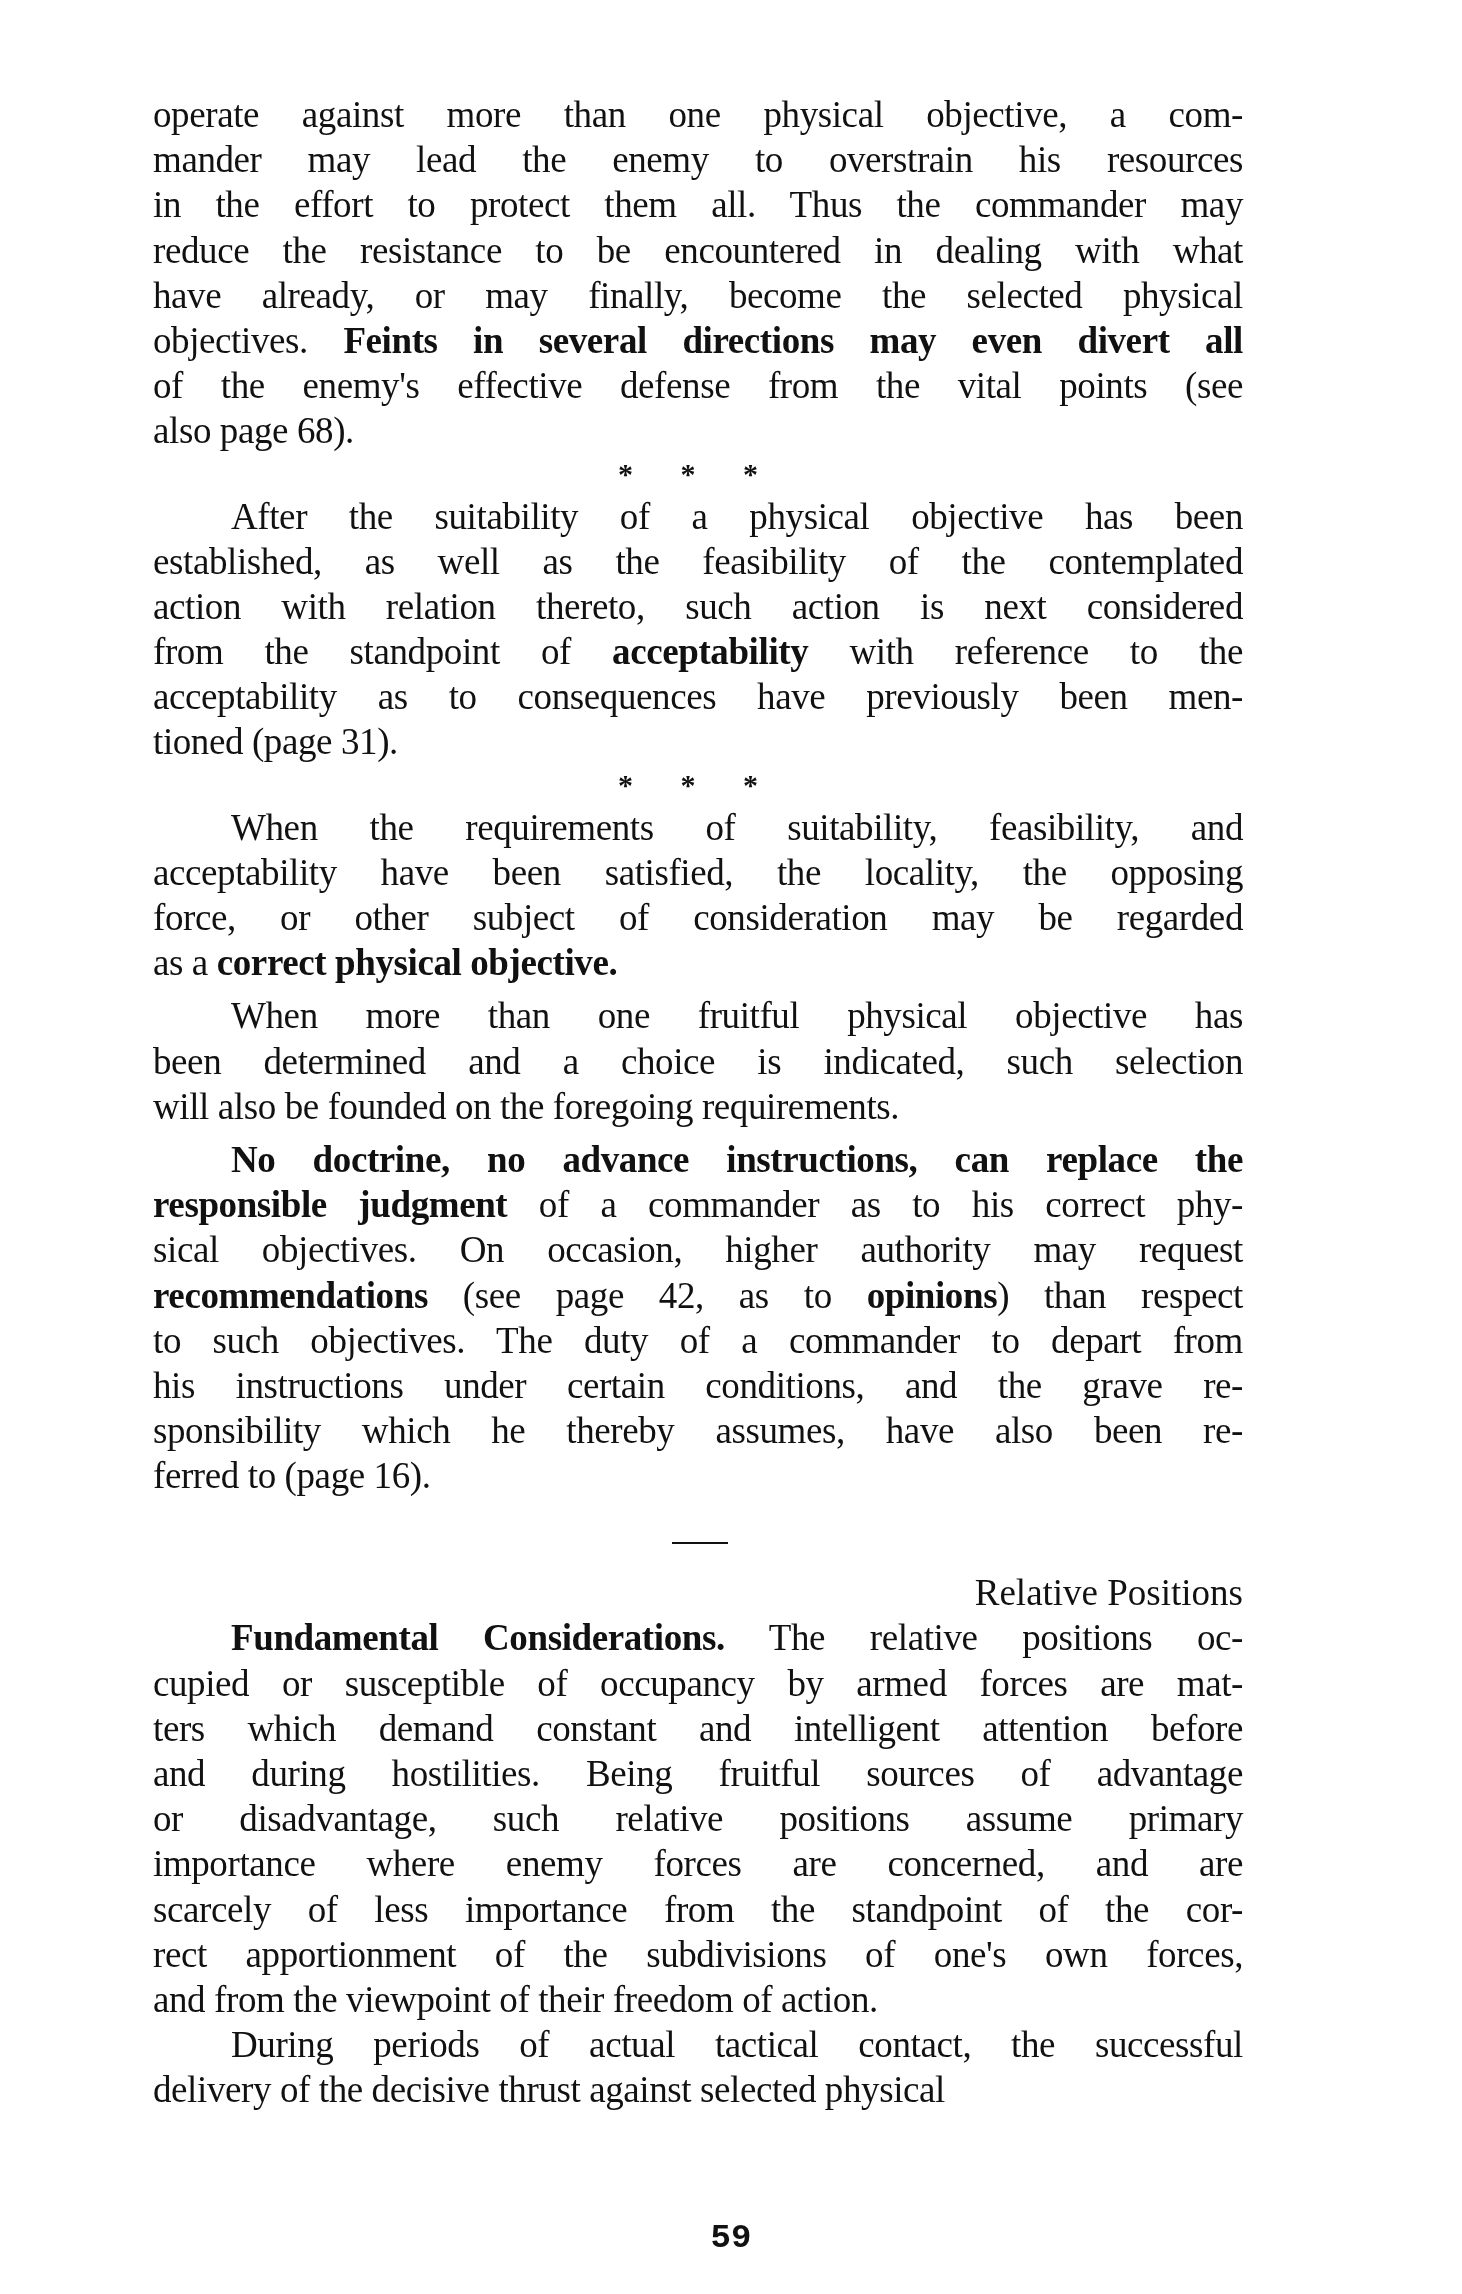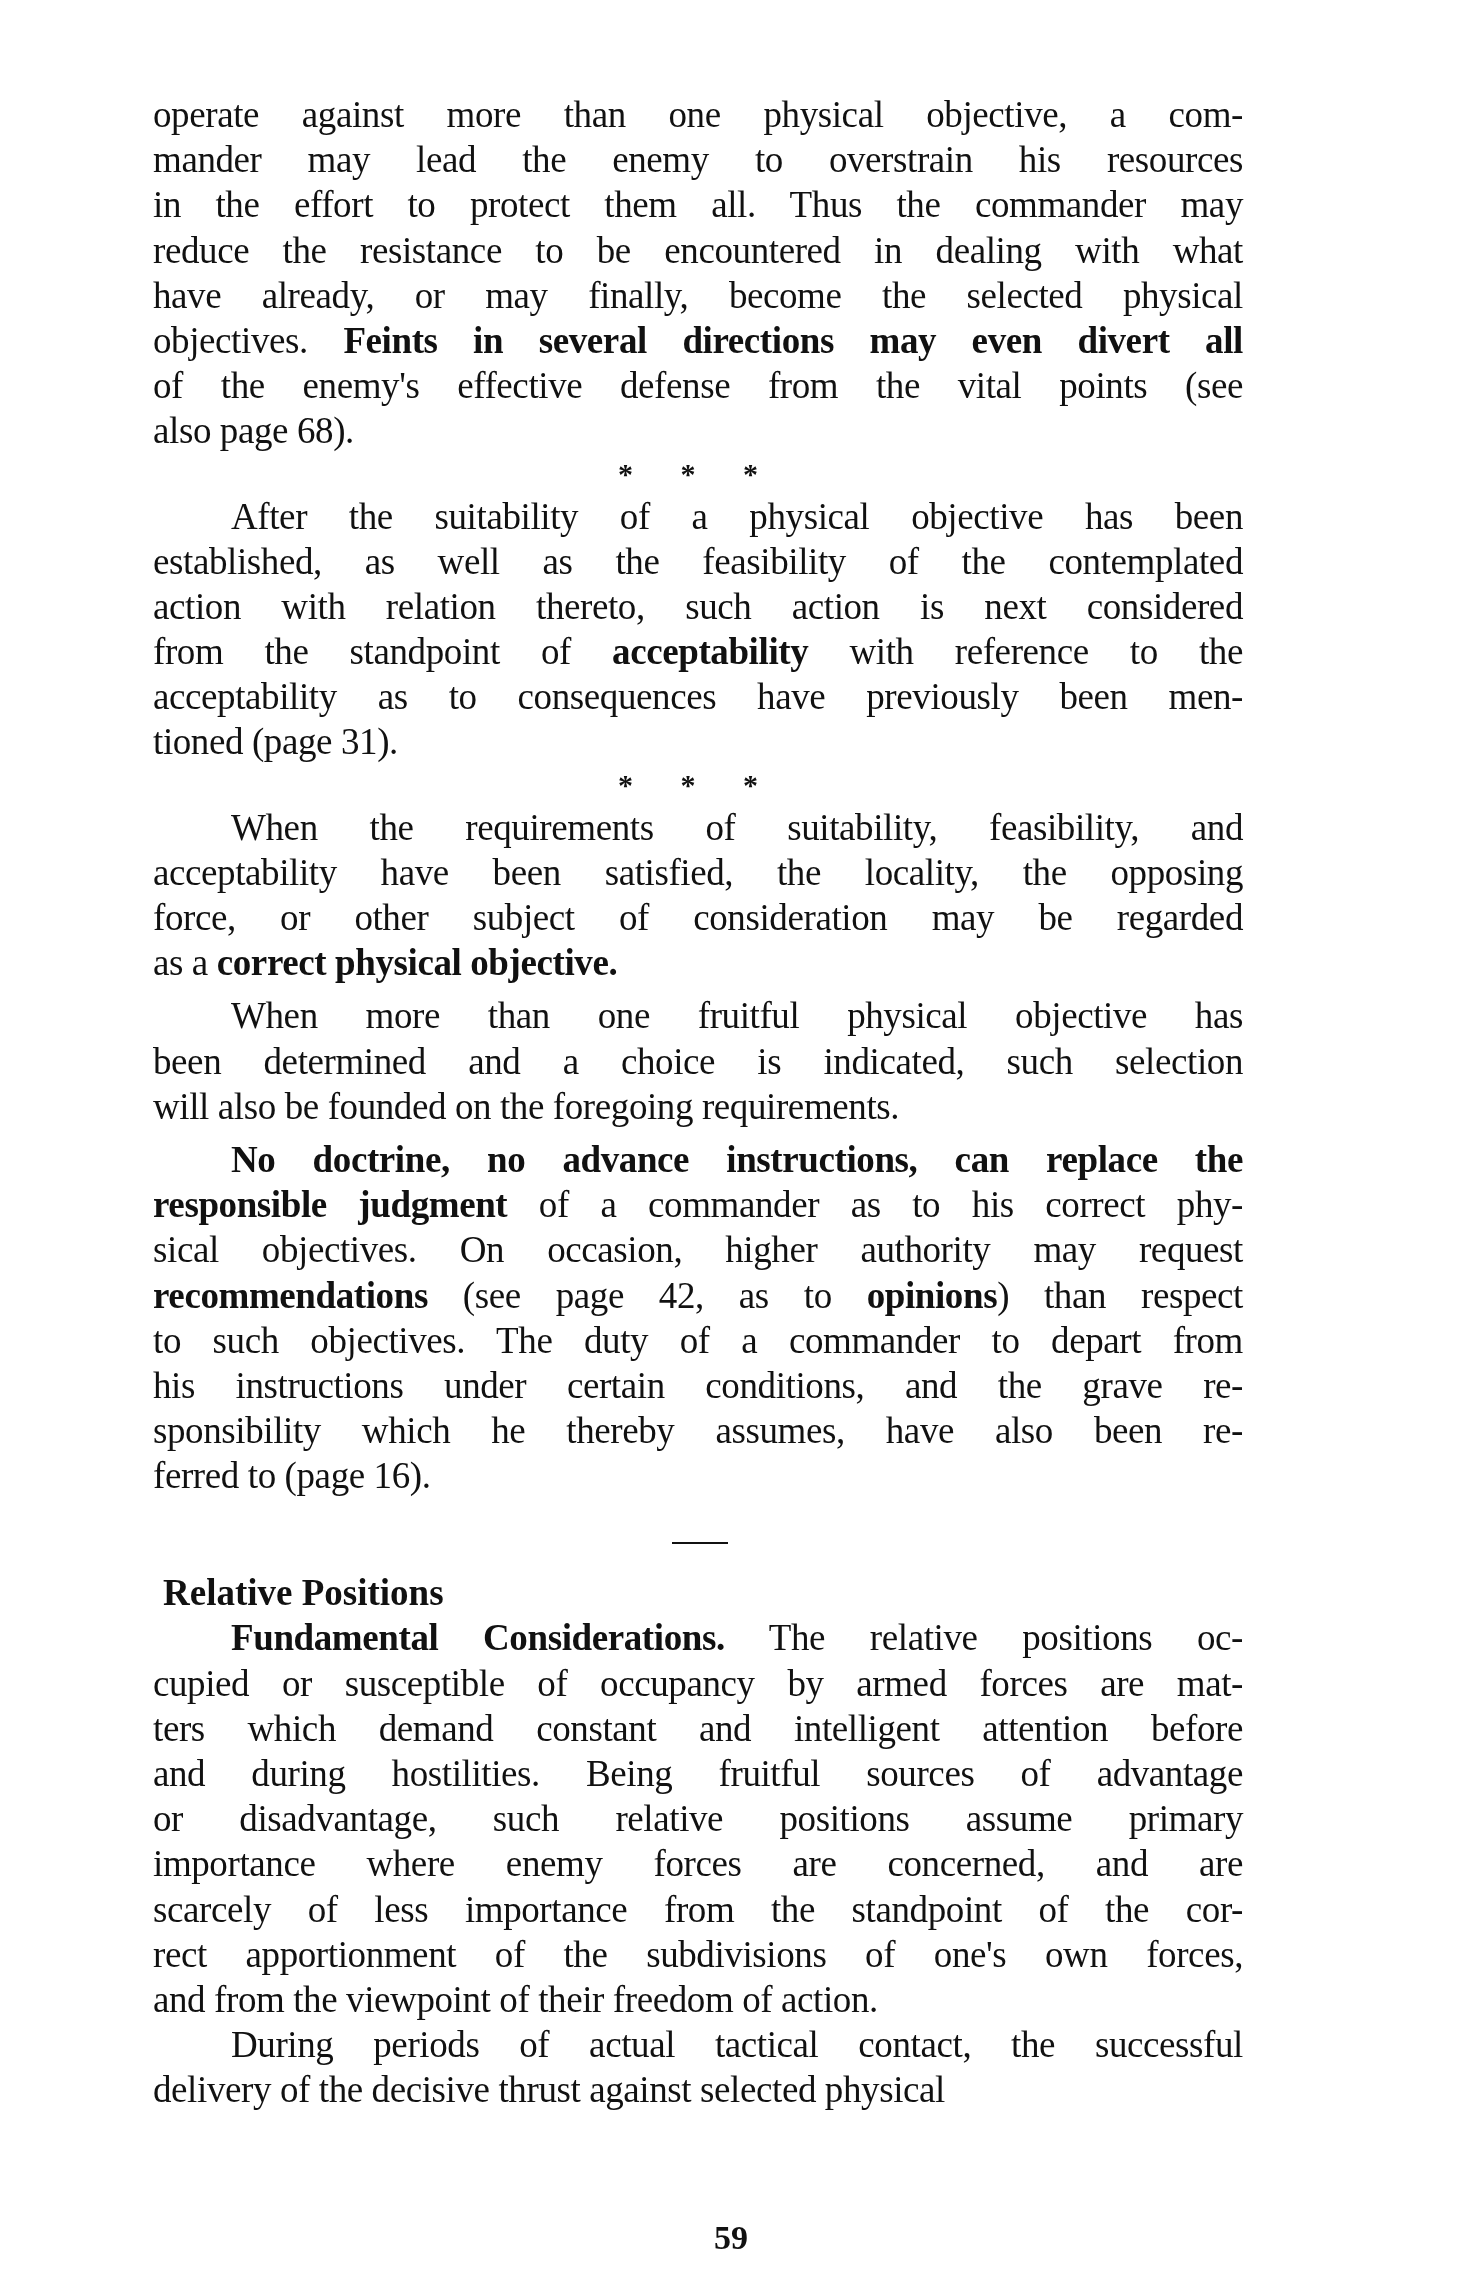--- a/index.html
+++ b/index.html
@@ -45,36 +45,36 @@
       display: block;
       width: 56px;
       height: 2px;
       background: #111;
       margin: 44px auto 26px auto;
       position: relative;
       left: 2px;
     }
     .heading {
       display: block;
-      text-align: left;
+      text-align: right;
       font-size: 37px;
-      font-weight: bold;
+      font-weight: normal;
       line-height: 45px;
       height: 45px;
       margin-left: 10px;
     }
     .page-number {
       position: absolute;
       top: 2219px;
       left: 0;
       width: 1462px;
       text-align: center;
       font-size: 34px;
       font-weight: bold;
-      font-family: Liberation Serif, serif;
+      font-family: Liberation Mono, monospace;
     }
   </style>
 </head>
 <body>
 
 <div class="page">
   <div>
       <span class="line"><span>operate against more than one physical objective, a com-</span></span>
       <span class="line"><span>mander may lead the enemy to overstrain his resources</span></span>
       <span class="line"><span>in the effort to protect them all. Thus the commander may</span></span>

